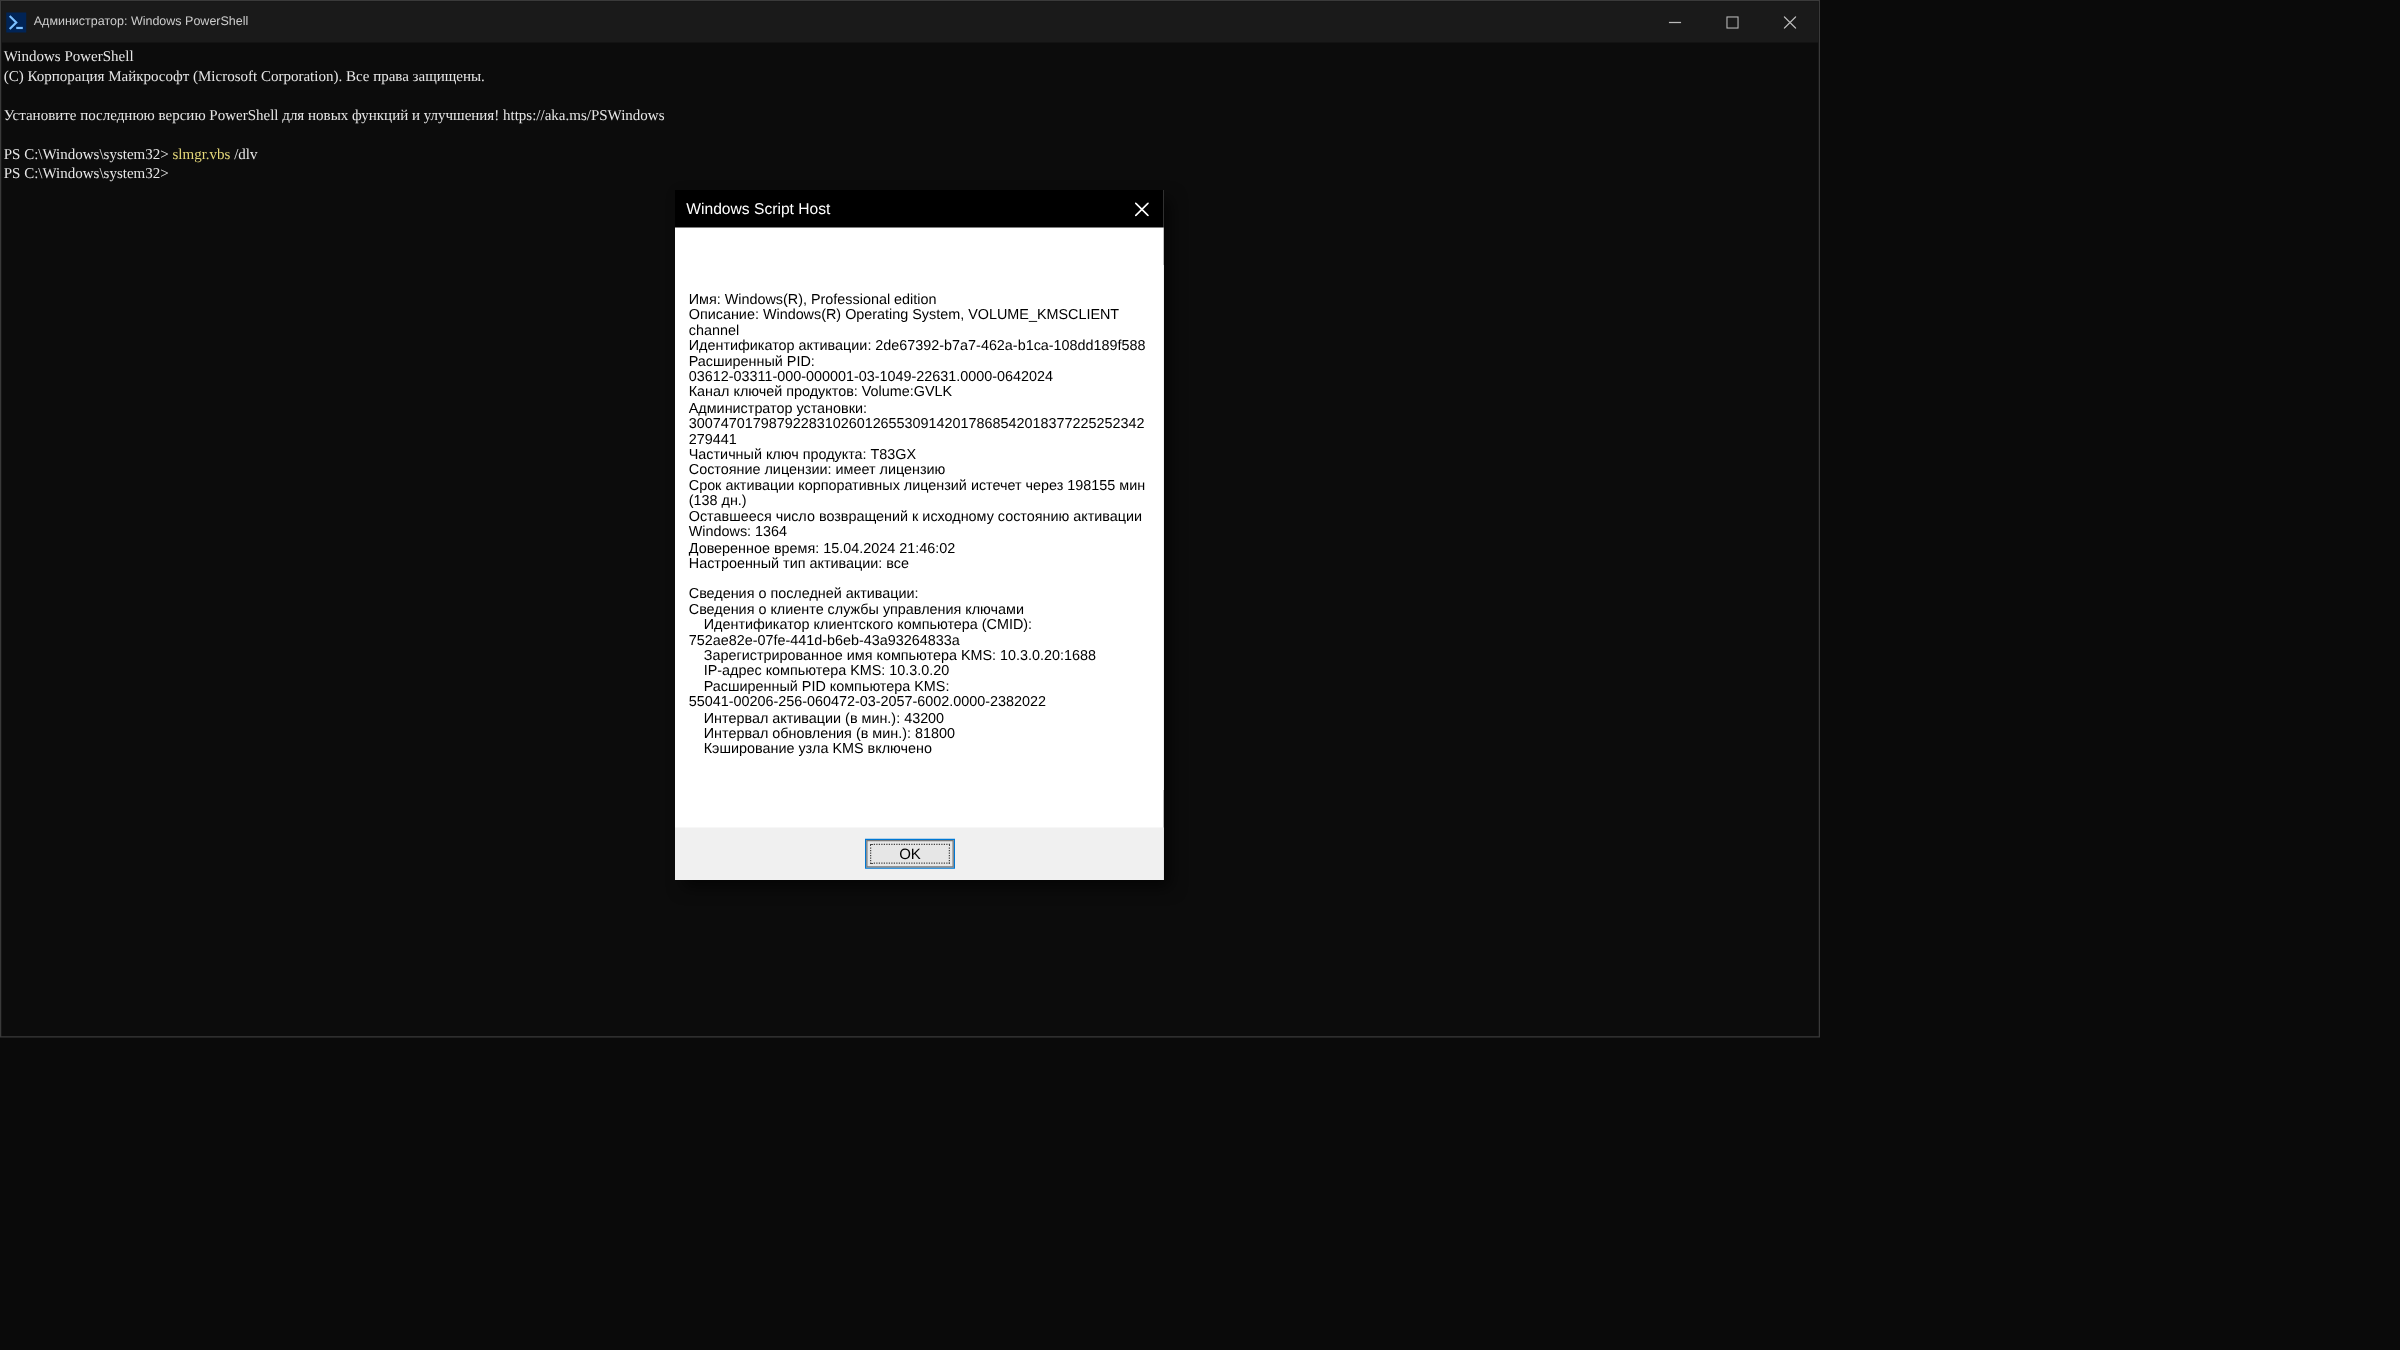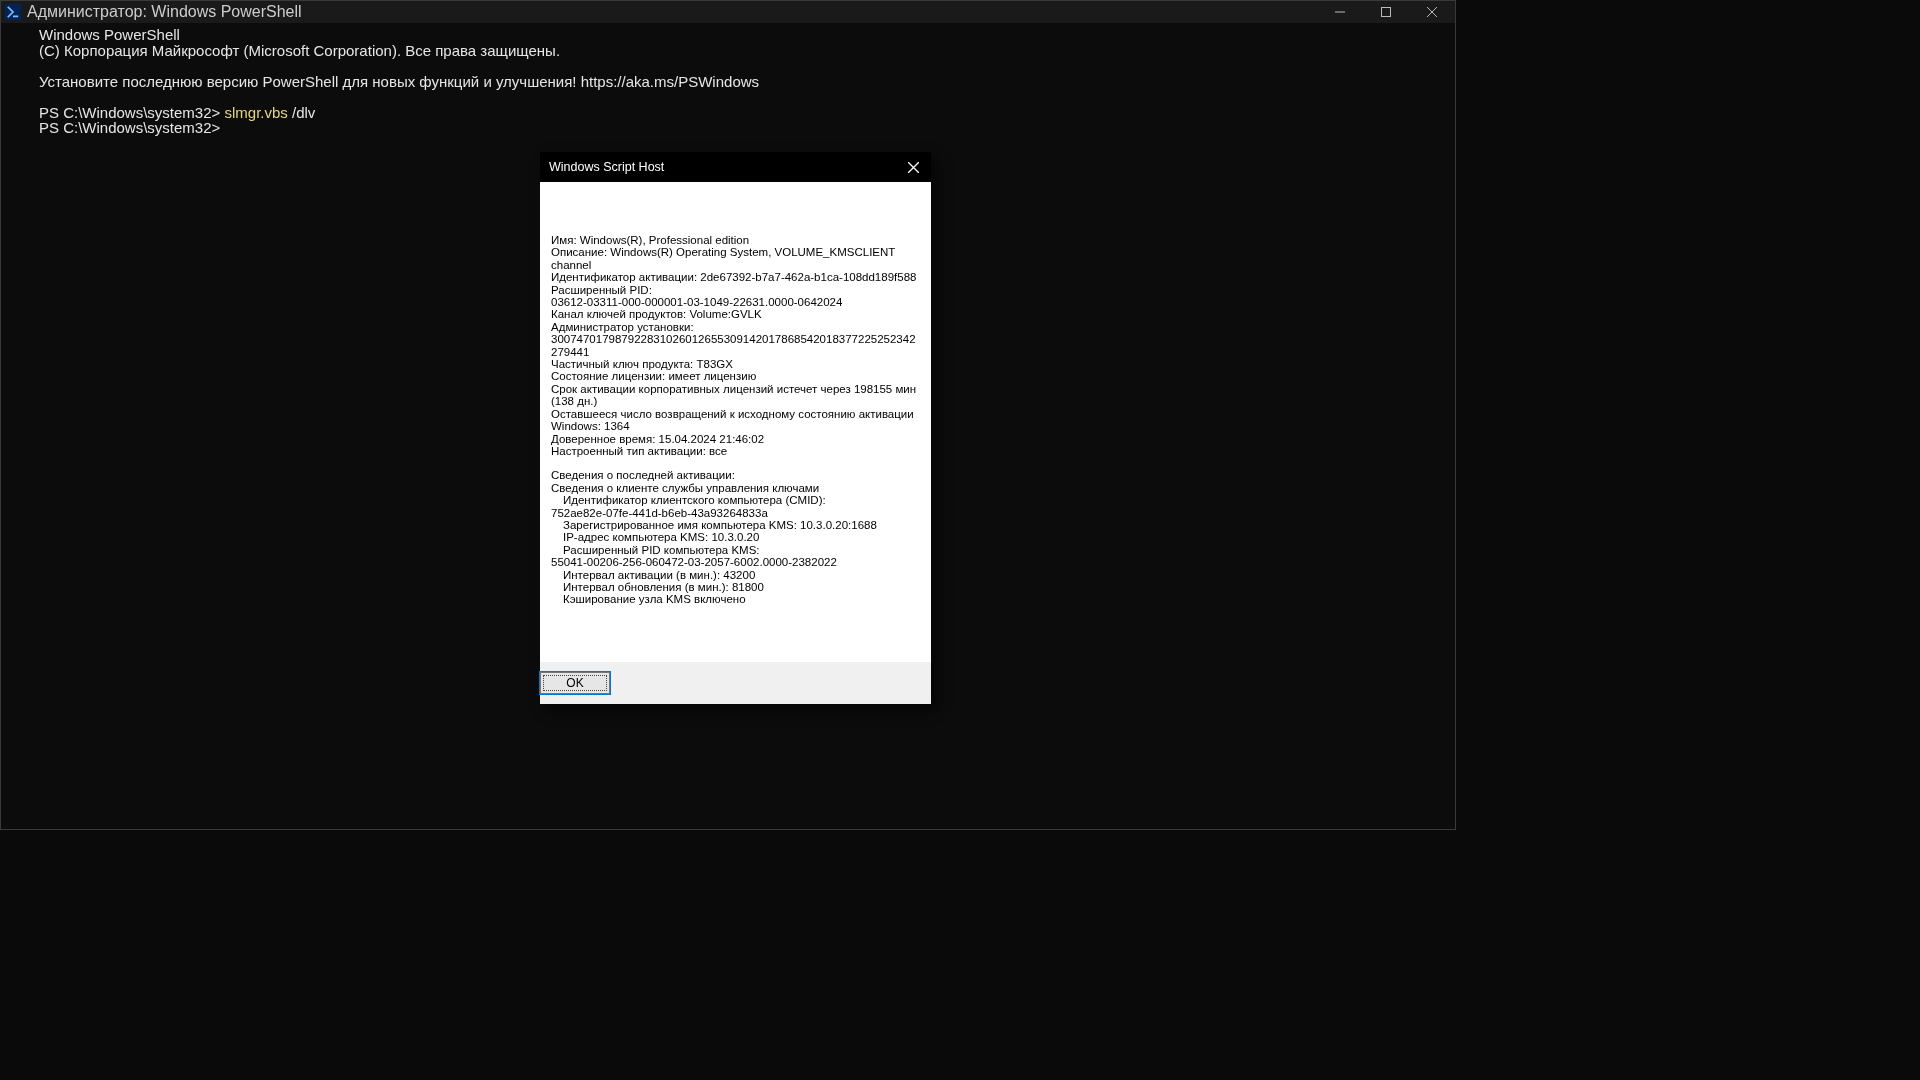--- a/index.html
+++ b/index.html
@@ -14,26 +14,26 @@
   .terminal {
     position: absolute;
     left: 0; top: 0;
     width: 1456px; height: 830px;
     background: #0c0c0c;
     border: 1px solid #3a3a3a;
     display: flex;
     flex-direction: column;
   }
   .titlebar {
-    height: 22px;
+    height: 33px;
     background: #1a1a1a;
     display: flex;
     align-items: center;
     color: #cccccc;
-    font-size: 16px;
+    font-size: 10px;
     position: relative;
   }
   .titlebar .ps-icon {
     width: 16px; height: 16px;
     margin: 0 6px 0 4px;
     background: #012456;
     display: flex;
     align-items: center;
     justify-content: center;
   }
@@ -51,26 +51,25 @@
     height: 22px;
     display: flex;
     align-items: center;
     justify-content: center;
     color: #bbbbbb;
   }
   .win-btn svg { width: 10px; height: 10px; }
   .terminal-body {
     flex: 1;
     padding: 4px 0 0 2px;
-    font-family: Liberation Sans, sans-serif;
-    font-size: 15px;
+    font-family: Liberation Serif, serif;
+    font-size: 12px;
     line-height: 15.5px;
     color: #e6e6e6;
     white-space: pre;
-    margin-left: 36px;
   }
   .cmd-yellow { color: #e5d87a; }
 
   
   .dialog {
     position: absolute;
     left: 540px; top: 152px;
     width: 391px;
     background: #ffffff;
     box-shadow: 6px 6px 12px rgba(0,0,0,0.6);
@@ -105,21 +104,21 @@
   }
   .dialog-body .para { margin-bottom: 12px; }
   .dialog-body .line { display: block; }
   .dialog-body .indent { padding-left: 12px; }
   .dialog-footer {
     height: 42px;
     background: #f0f0f0;
     border-top: 0;
     display: flex;
     align-items: center;
-    justify-content: flex-start;
+    justify-content: center;
     padding-right: 15px;
   }
   .ok-btn {
     width: 70px; height: 22px;
     background: #e6e6e6;
     border: 1px solid #777;
     outline: 1px dotted #444;
     outline-offset: -4px;
     font-size: 12px;
     text-align: center;

